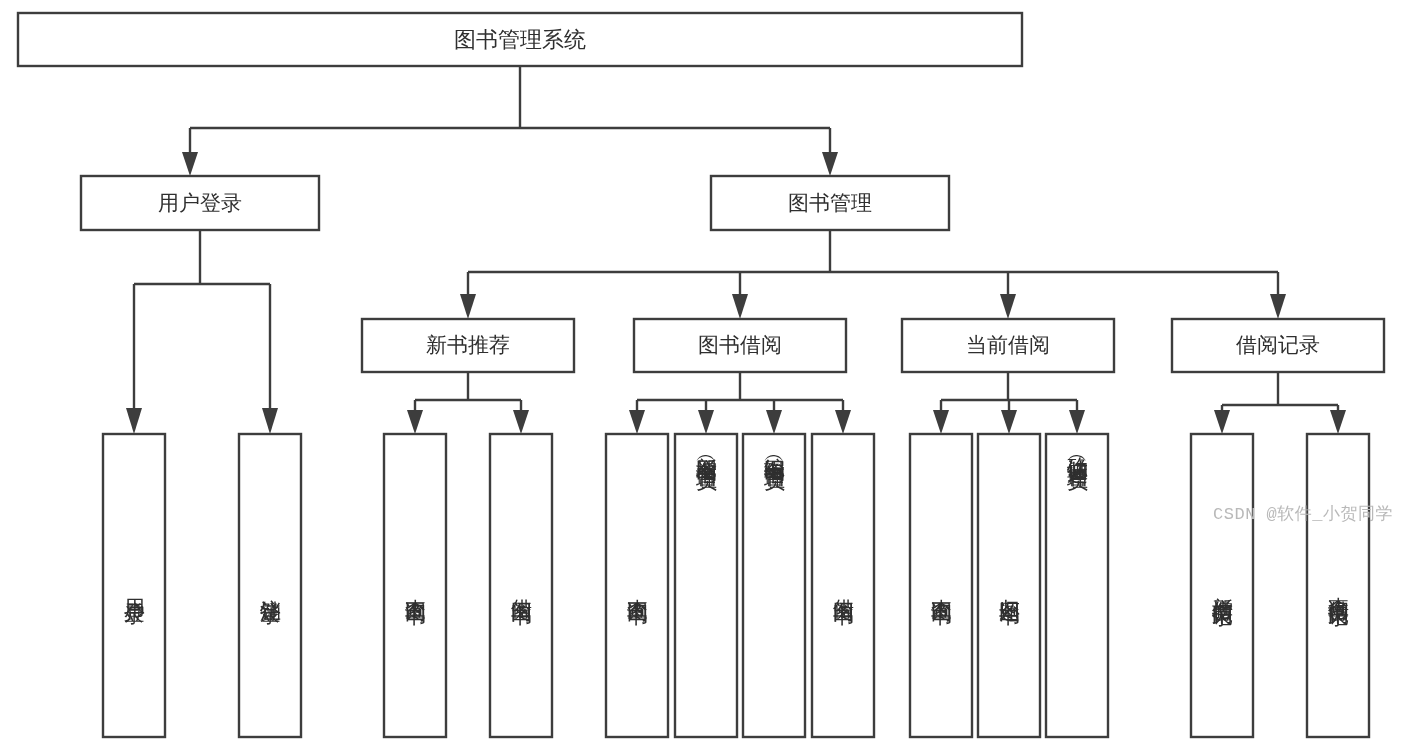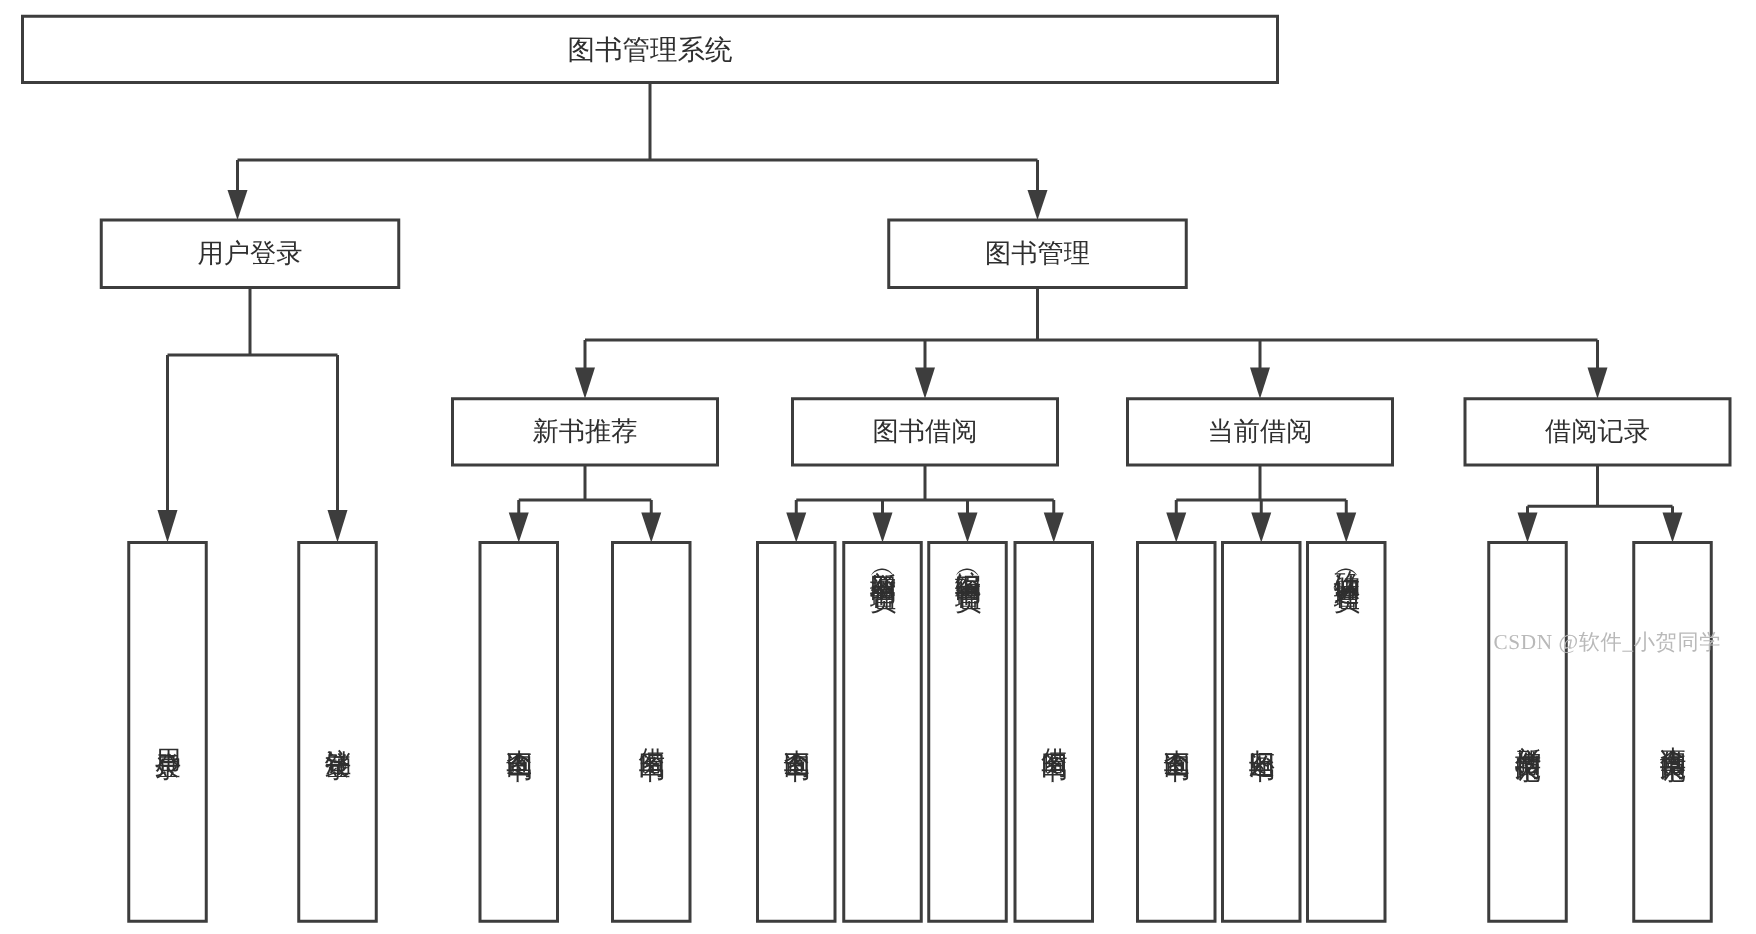--- a/index.html
+++ b/index.html
@@ -66,23 +66,23 @@
     font-family: "DejaVu Sans", "Liberation Sans", sans-serif;
     font-size: 21px;
     color: #2f2f2f;
     letter-spacing: 2px;
     line-height: 1;
     text-align: center;
     white-space: nowrap;
   }
   .watermark {
     position: absolute;
-    right: 28px;
+    right: 12px;
     bottom: 4px;
-    font-family: Liberation Serif, serif;
+    font-family: Liberation Mono, monospace;
     font-size: 17px;
     color: #b9b9b9;
     letter-spacing: 0.5px;
     white-space: nowrap;
   }
 </style>
 </head>
 <body>
 
 <div id="diagram-root">

